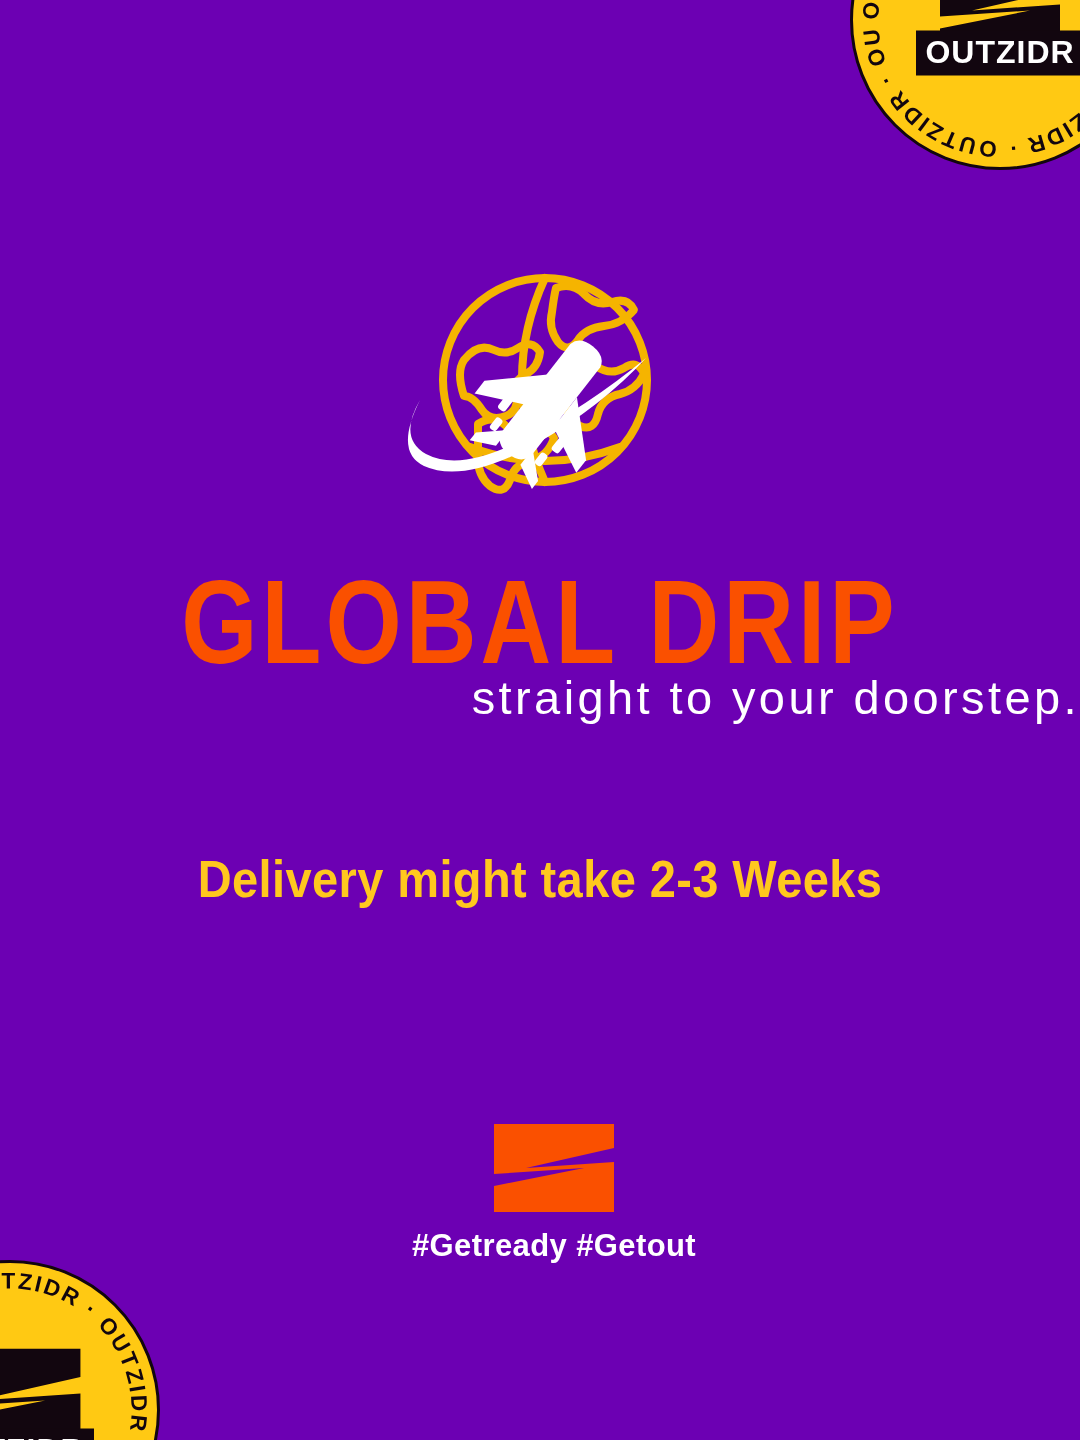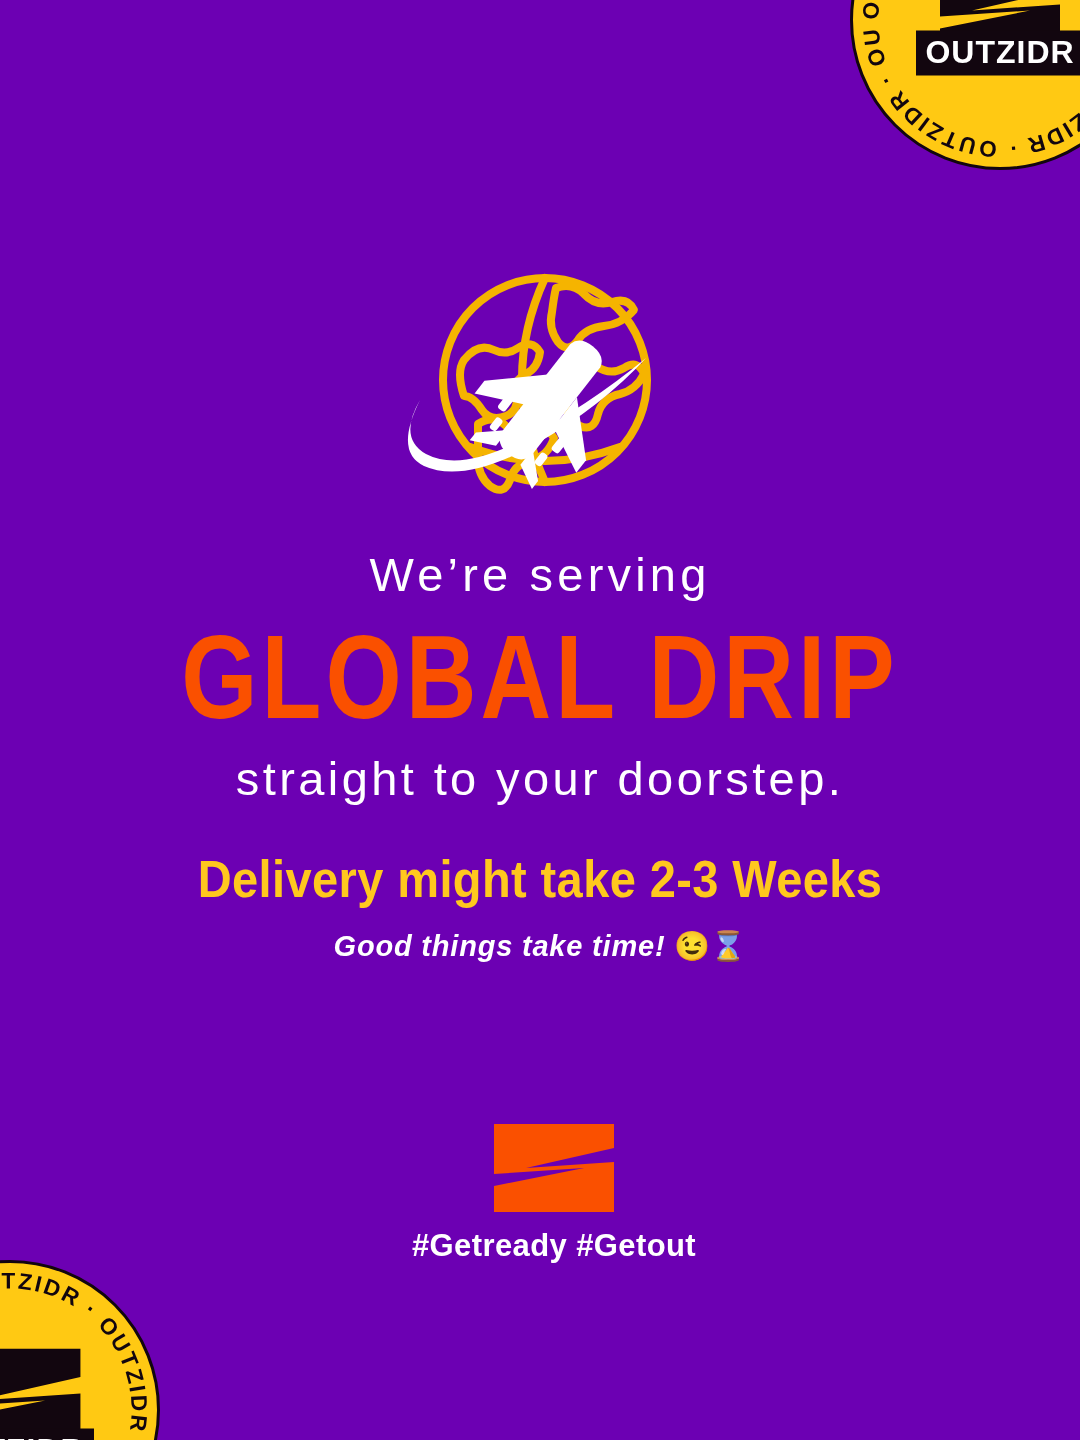--- a/index.html
+++ b/index.html
@@ -123,21 +123,22 @@
     transform: scaleY(1.22);
     transform-origin: center top;
     font-stretch: condensed;
   }
   .line-doorstep {
     color: #ffffff;
     font-size: 47px;
     font-weight: 300;
     letter-spacing: 3.4px;
     line-height: 1.2;
-    margin: 36px 0 0;
+    margin: 10px 0 0;
+    text-align: right;
   }
 
   
   .delivery {
     position: absolute;
     left: 0;
     right: 0;
     top: 848px;
     text-align: center;
   }
@@ -215,31 +216,26 @@
 
         <rect x="26" y="96" width="9" height="17" rx="3"></rect>
         <rect x="94" y="96" width="9" height="17" rx="3"></rect>
         <rect x="32" y="120" width="8" height="14" rx="3"></rect>
         <rect x="89" y="120" width="8" height="14" rx="3"></rect>
       </g>
     </svg>
   </div>
 
   <div class="headline">
-    <p class="line-serving">We’re serving</p>
     <p class="line-global">GLOBAL DRIP</p>
     <p class="line-doorstep">straight to your doorstep.</p>
   </div>
 
   <div class="delivery">
     <p class="delivery-main">Delivery might take 2-3 Weeks</p>
-    <p class="delivery-sub">
-      <span>Good things take time!</span>
-      <span class="emoji">😉</span><span class="emoji">⌛</span>
-    </p>
   </div>
 
   <div class="footer">
     <svg class="footer-z" viewBox="0 0 124 92" xmlns="http://www.w3.org/2000/svg">
       <path d="M2 2 L122 2 L122 26 L34 46 L122 40 L122 90 L2 90 L2 64 L92 46 L2 52 Z" fill="#FA5000"></path>
     </svg>
     <p class="footer-tag">#Getready #Getout</p>
   </div>
 
   <div class="badge badge-tr">

